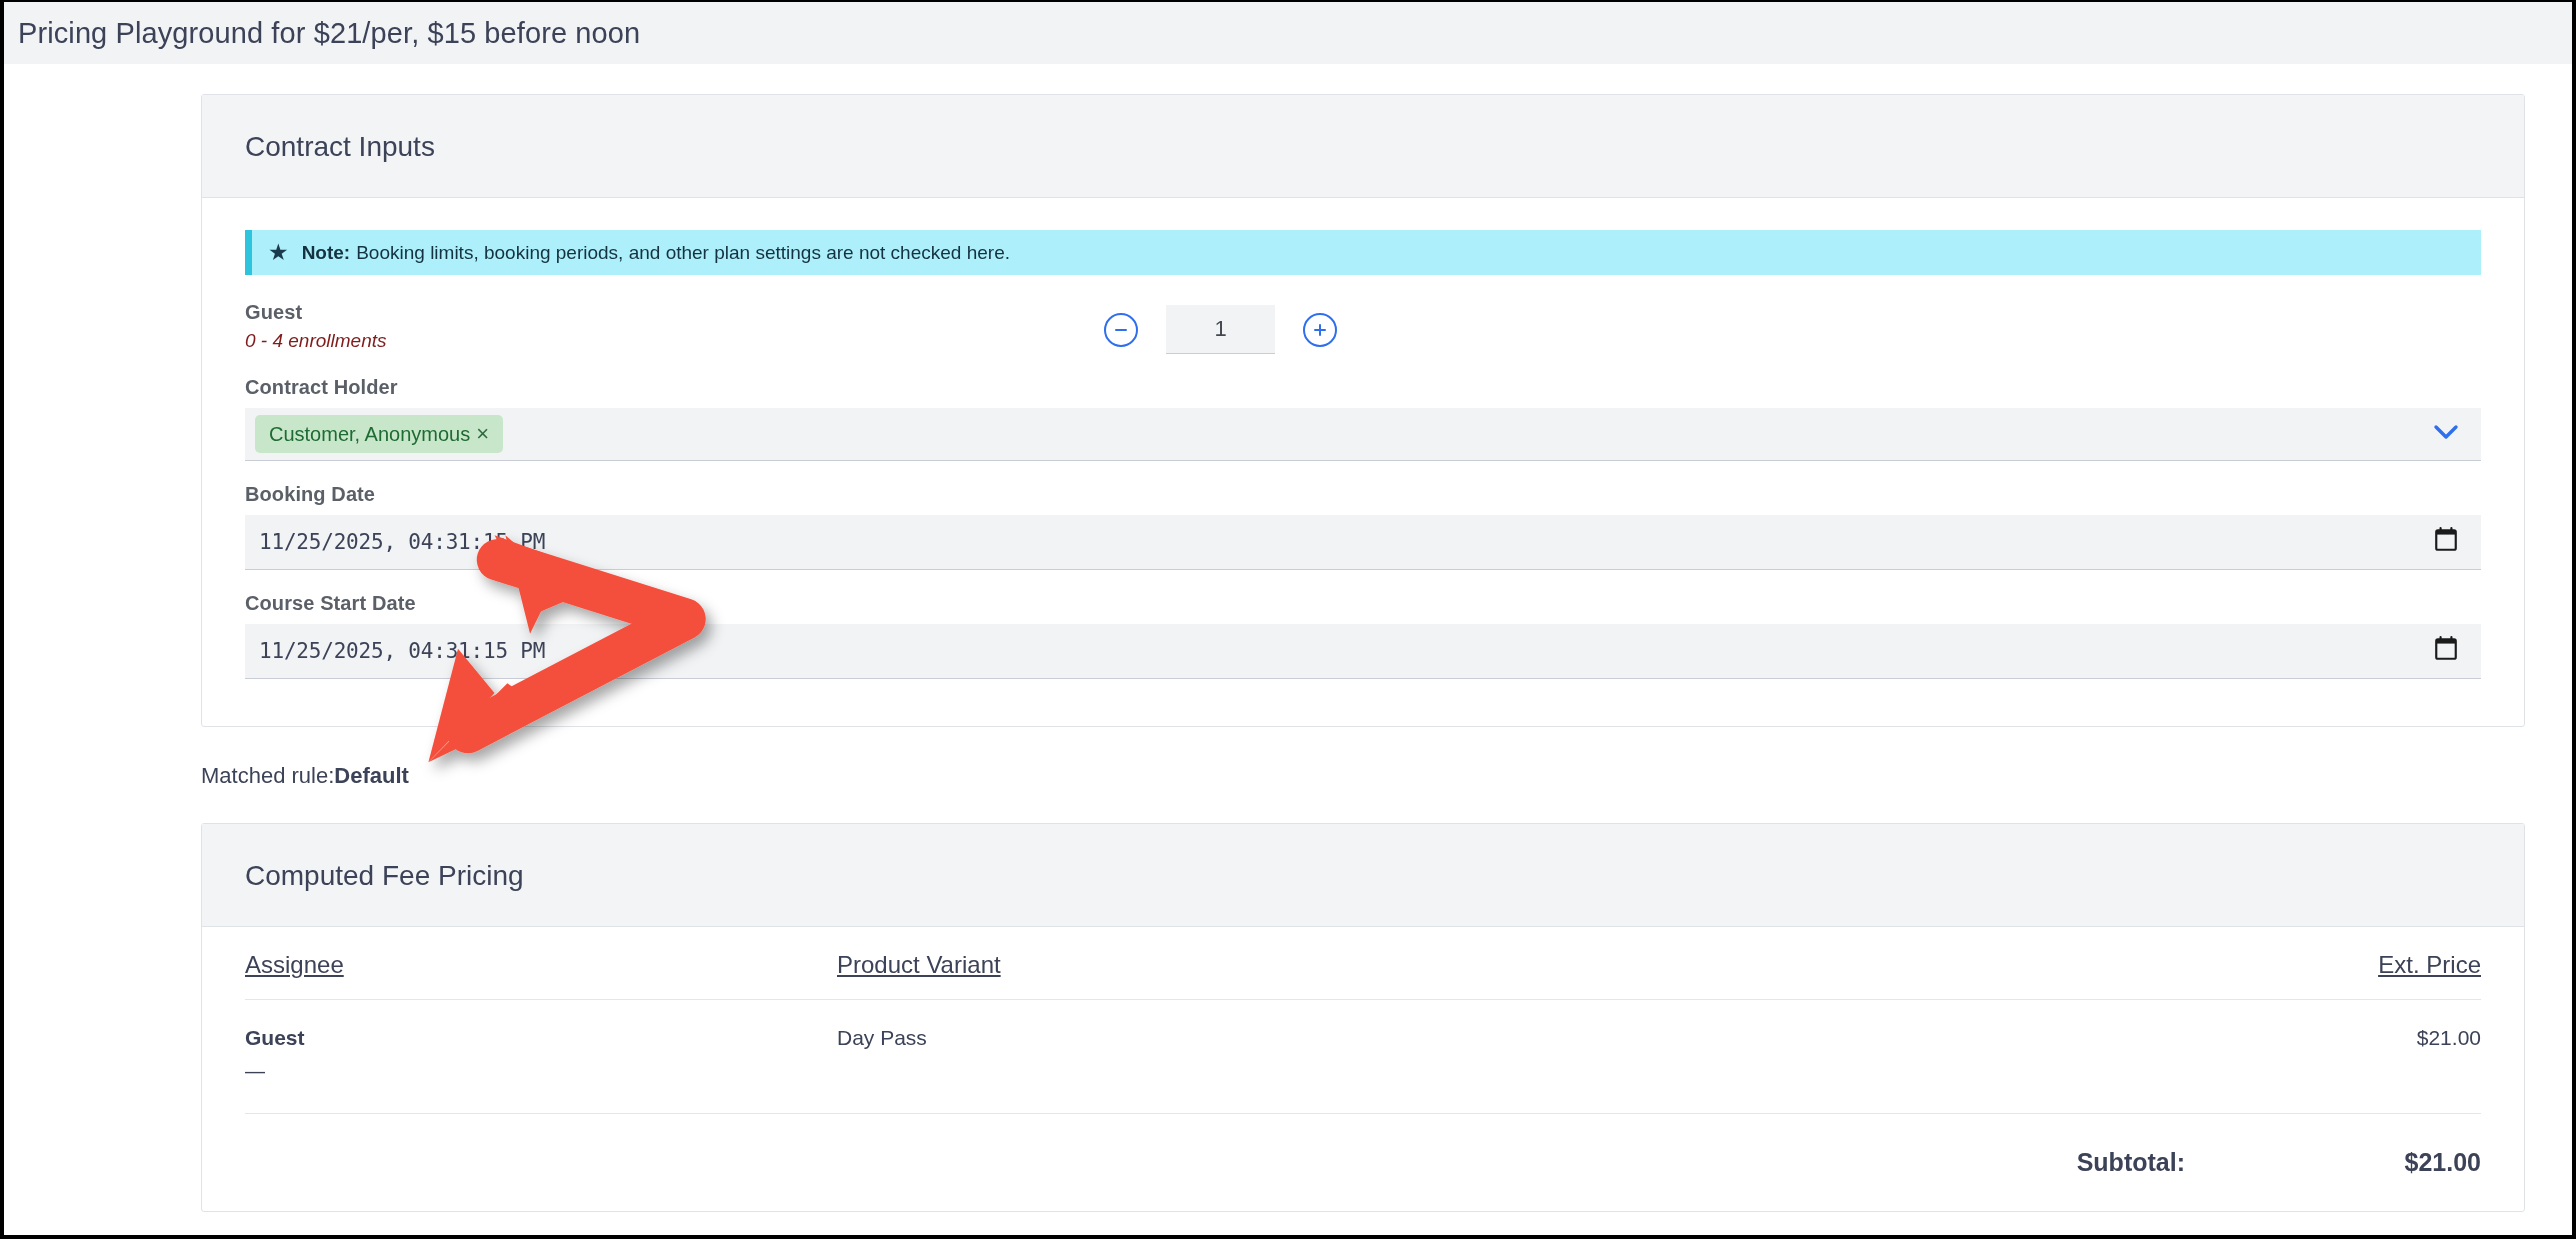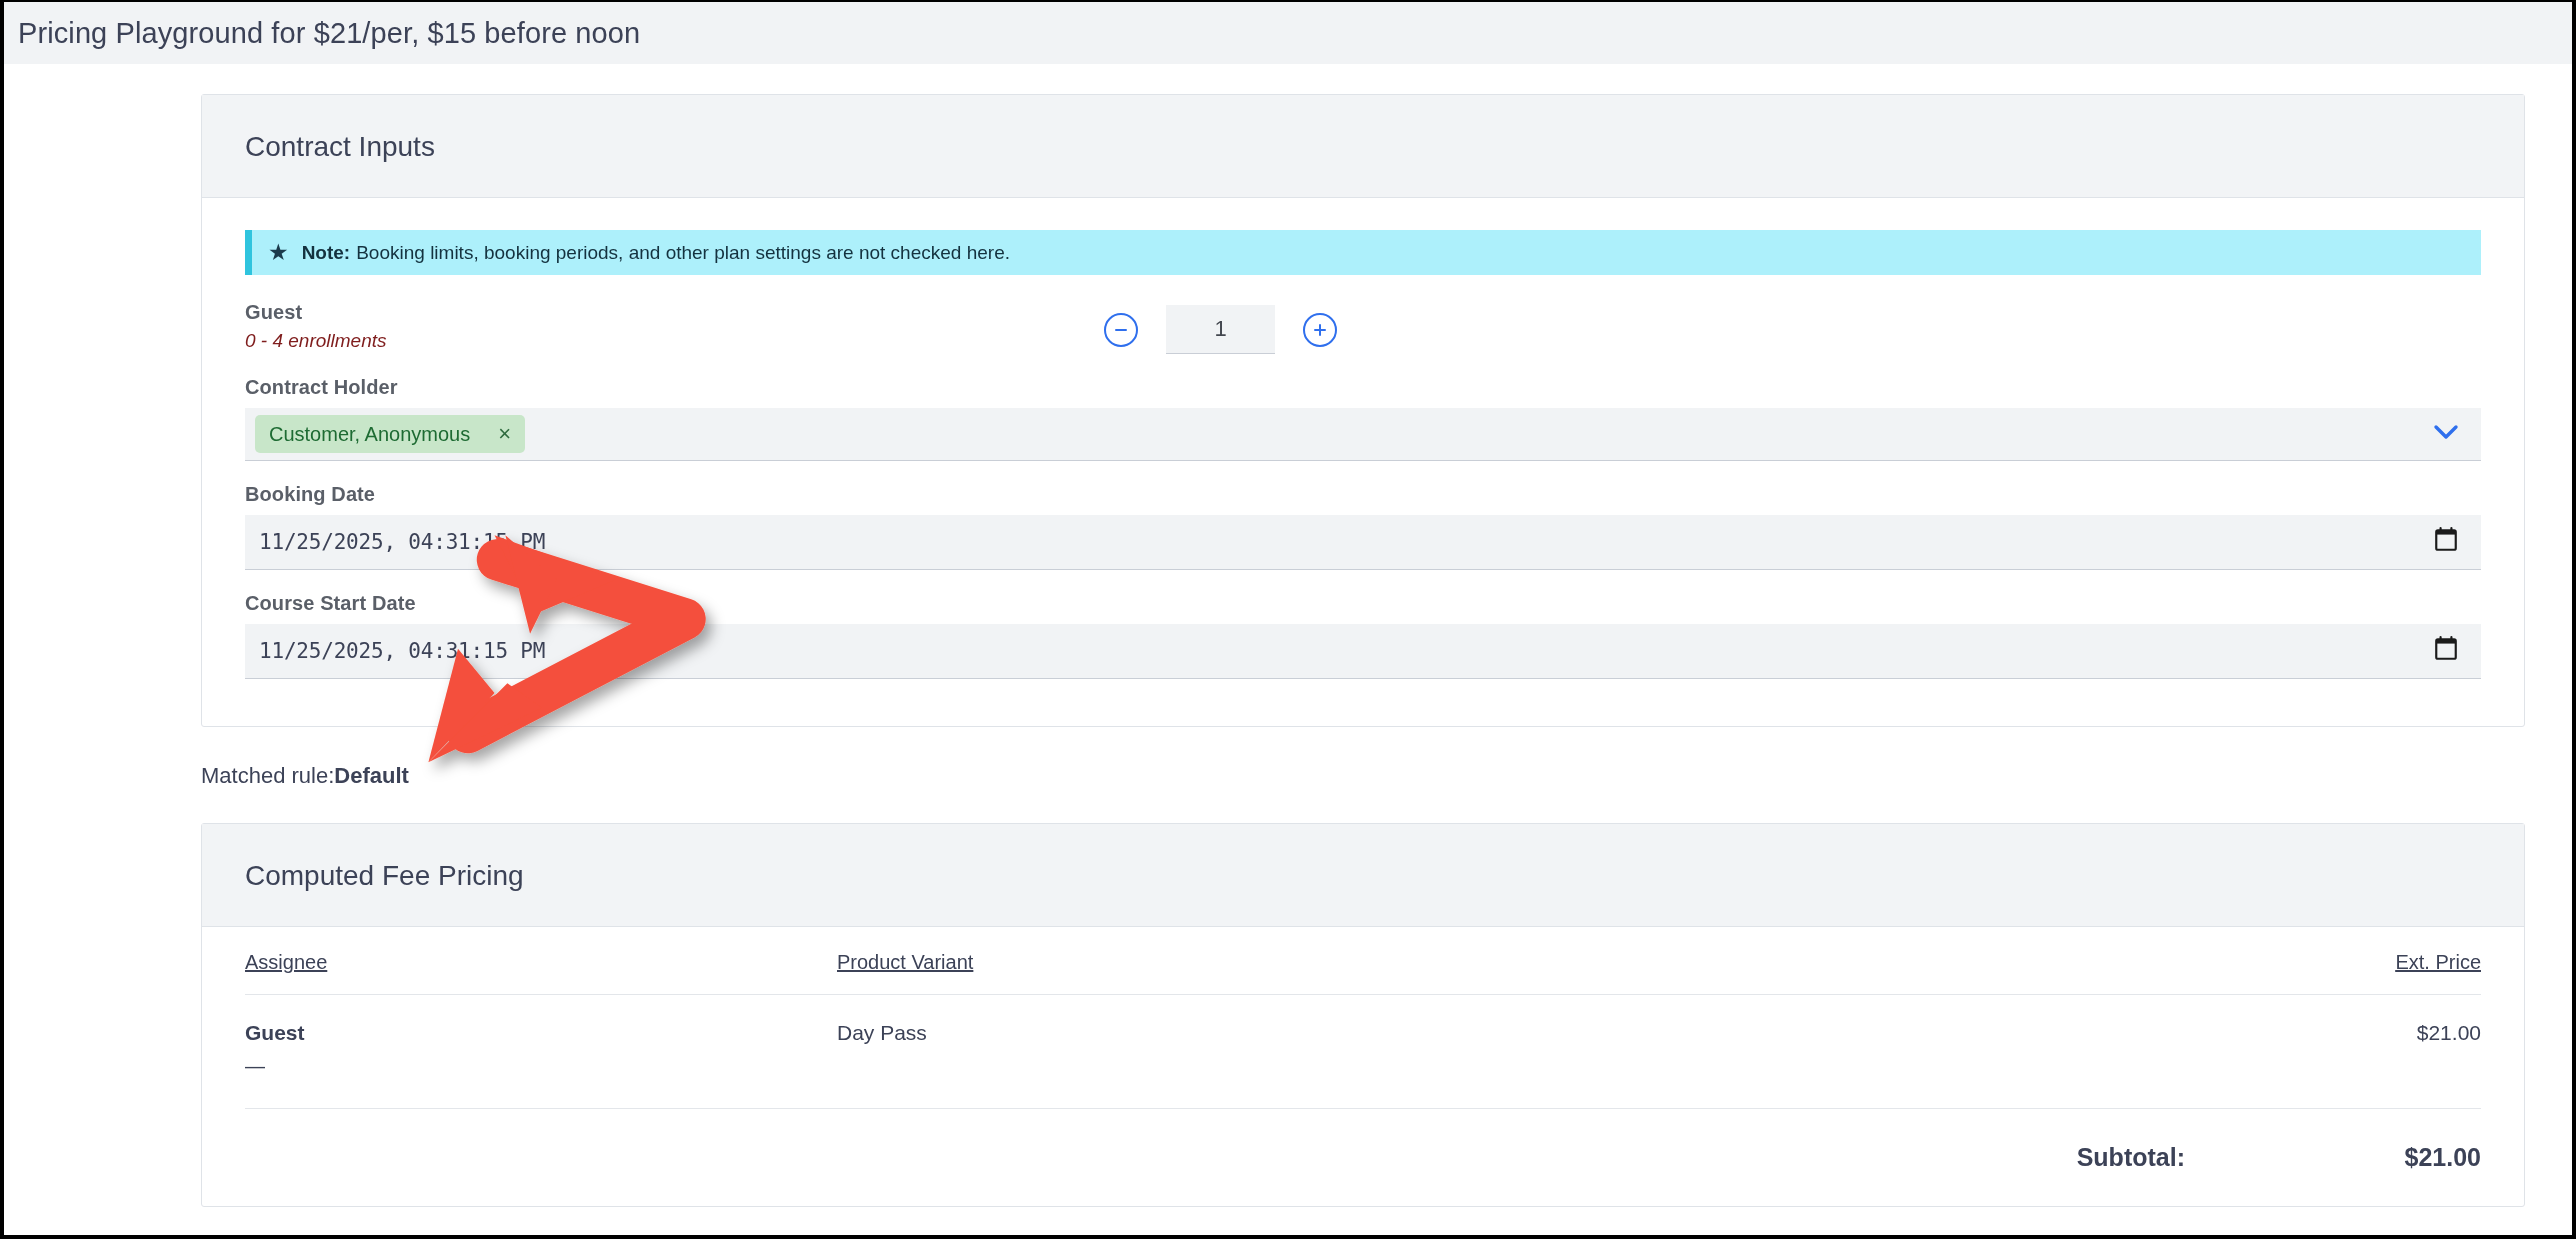--- a/index.html
+++ b/index.html
@@ -157,21 +157,21 @@
     height: 53px;
     display: flex;
     align-items: center;
     justify-content: space-between;
     padding: 0 22px 0 10px;
     cursor: pointer;
   }
   .chip {
     display: inline-flex;
     align-items: center;
-    gap: 28px;
+    gap: 6px;
     background: #c8e6c9;
     border-radius: 5px;
     padding: 6px 14px 6px 14px;
     height: 38px;
   }
   .chip-label {
     font-size: 20px;
     color: #1e6b33;
     font-weight: 400;
   }
@@ -212,21 +212,21 @@
   .matched-rule b { font-weight: 700; }
 
   
   .fee-table {
     width: 100%;
     border-collapse: collapse;
     margin-top: 0;
   }
   .fee-table th {
     text-align: left;
-    font-size: 20px;
+    font-size: 24px;
     font-weight: 400;
     color: #3c4257;
     padding: 24px 0 20px 0;
     border-bottom: 1px solid #e3e6ea;
   }
   .fee-table th span { text-decoration: underline; cursor: pointer; }
   .fee-table th.right { text-align: right; }
   .fee-table td {
     padding: 26px 0 30px 0;
     font-size: 21px;

